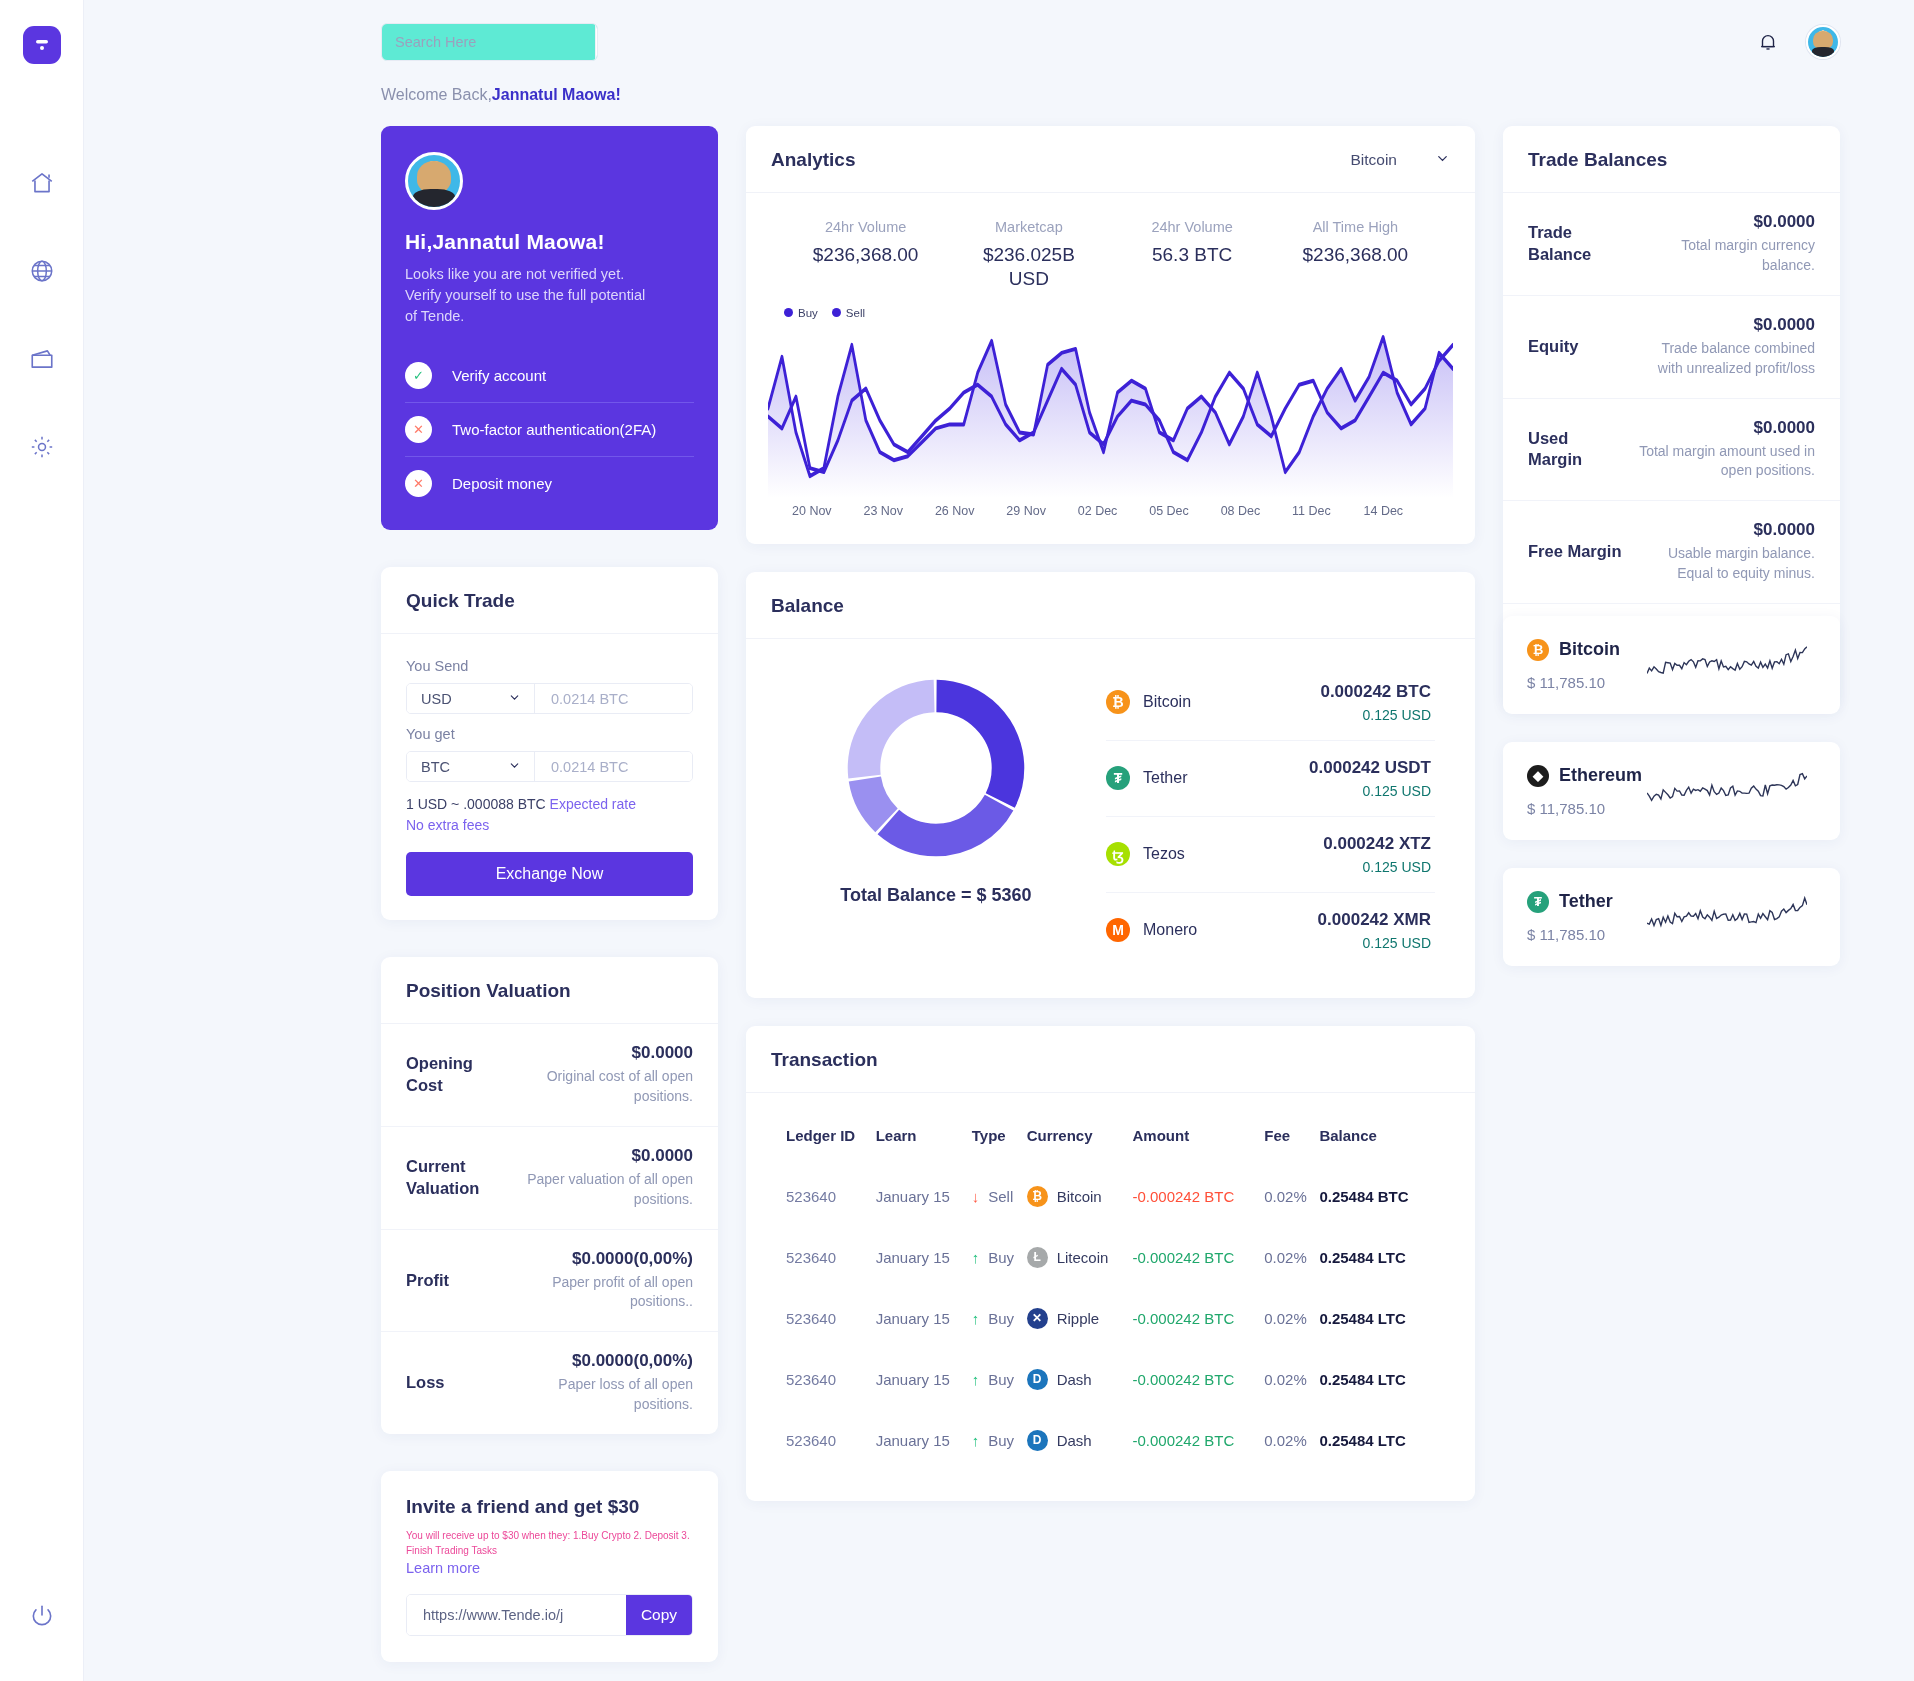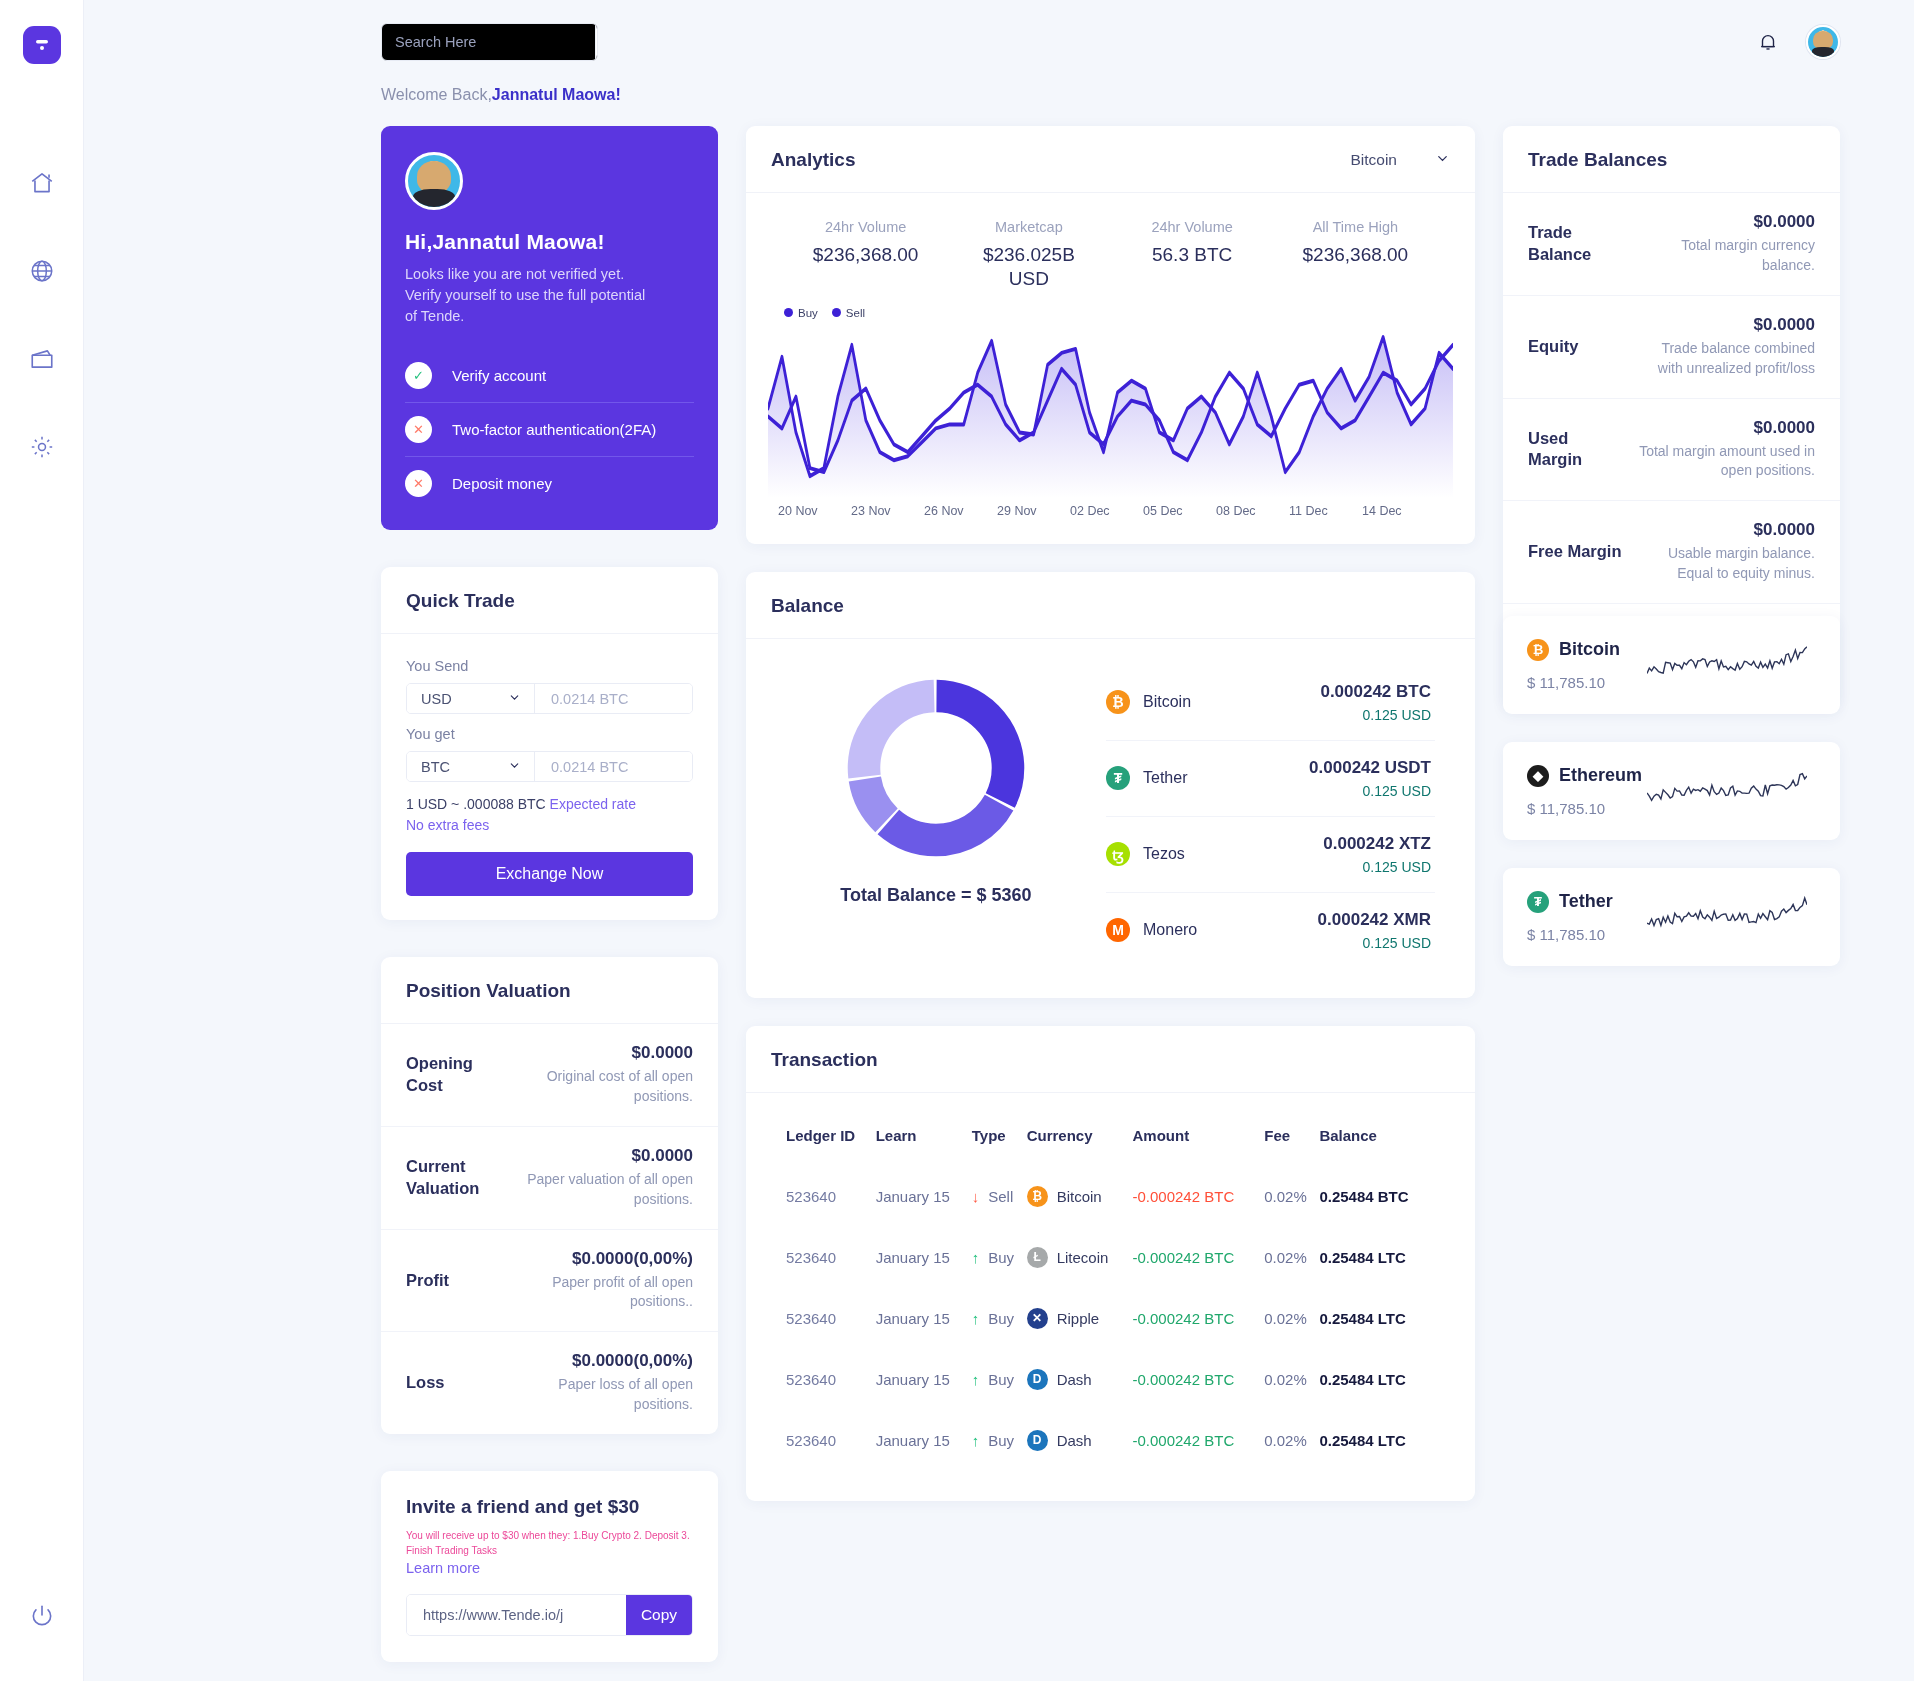--- a/index.html
+++ b/index.html
@@ -28,21 +28,21 @@
   .rail-ico { width: 30px; height: 30px; display: flex; align-items: center; justify-content: center; cursor: pointer; }
   .rail-bottom { margin-top: auto; margin-bottom: 50px; }
 
   
   .content { flex: 1; display: flex; flex-direction: column; min-width: 0; }
 
   
   .topbar { height: 84px; display: flex; align-items: center; padding: 0 74px 0 0; }
   .search-wrap {
     margin-left: 297px; width: 217px; height: 38px;
-    background: #000000; border: 1px solid #e7ebf4; border-radius: 6px;
+    background: #5eead4; border: 1px solid #e7ebf4; border-radius: 6px;
     display: flex; align-items: center; overflow: hidden;
   }
   .search-input {
     flex: 1; border: 0; outline: none; height: 100%;
     padding: 0 13px; font-size: 14.5px; color: #6b7190;
     font-family: "Liberation Sans", sans-serif; background: transparent;
   }
   .search-input::placeholder { color: #9aa1bd; }
   .search-btn {
     width: 40px; height: 100%; background: #fff; border: 0;
@@ -153,21 +153,21 @@
   
   .coin-select { display: flex; align-items: center; gap: 38px; font-size: 15.5px; font-weight: 400; color: #454b70; cursor: pointer; }
   .an-stats { display: flex; padding: 26px 38px 0; }
   .an-stat { flex: 1; text-align: center; }
   .an-stat .lb { font-size: 14.5px; color: #9ba2bd; }
   .an-stat .vl { font-size: 19px; color: #2b2f5c; margin-top: 8px; line-height: 1.25; max-width: 112px; margin-left:auto; margin-right:auto;}
   .legend { display: flex; gap: 14px; padding: 16px 0 0 38px; font-size: 11.5px; color: #3a3f66; align-items: center; }
   .legend span { display: inline-flex; align-items: center; gap: 5px; }
   .dot { width: 9px; height: 9px; border-radius: 50%; background: #3d21d6; display: inline-block; }
   .chart-area { padding: 4px 22px 0; }
-  .x-axis { display: flex; padding: 2px 40px 26px 32px; }
+  .x-axis { display: flex; padding: 2px 40px 26px 46px; }
   .x-axis span { flex: 1; font-size: 12.5px; color: #636a88; }
 
   
   .bal-body { display: flex; padding: 26px 40px 30px; gap: 20px; align-items: flex-start; }
   .donut-col { width: 300px; flex: 0 0 300px; text-align: center; padding-top: 8px; }
   .donut-caption { font-size: 18px; font-weight: 700; margin-top: 18px; color: #2b2f5c; }
   .coins { flex: 1; }
   .coin-row { display: flex; align-items: center; padding: 17px 4px 17px 0; }
   .coin-row + .coin-row { border-top: 1px solid #f1f3f9; }
   .coin-name { display: flex; align-items: center; gap: 13px; font-size: 16px; color: #2b2f5c; }

